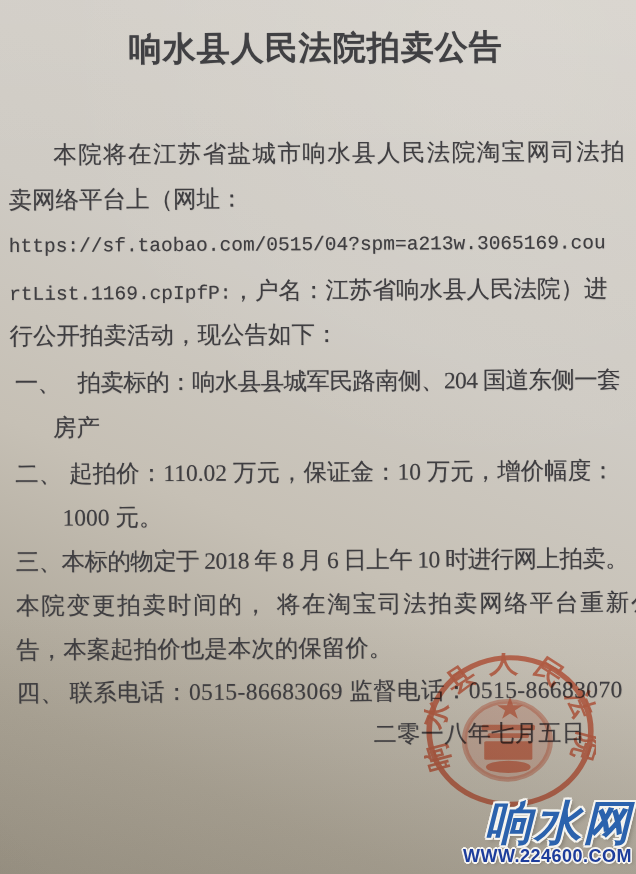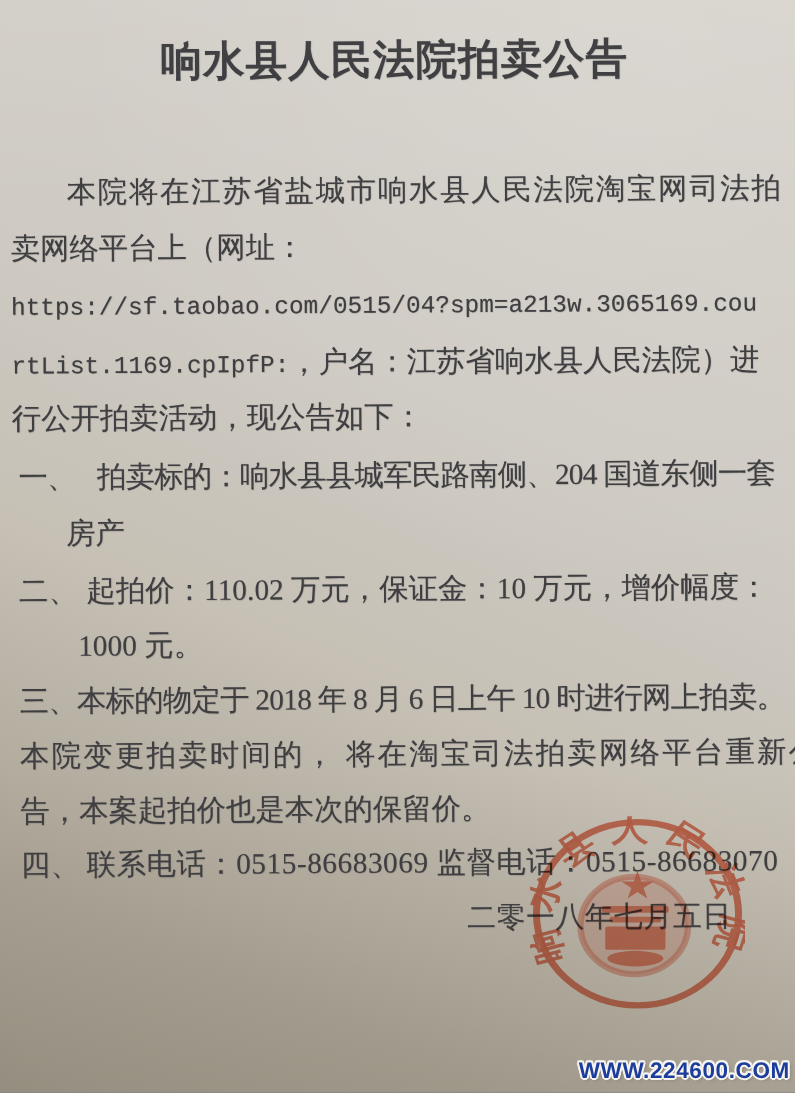--- a/index.html
+++ b/index.html
@@ -136,16 +136,17 @@
       <polygon class="shape" points="100,56 103.5,66.9 115,66.9 105.7,73.6 109.2,84.4 100,77.7 90.8,84.4 94.3,73.6 85,66.9 96.5,66.9"></polygon>
       <rect class="shape" x="67" y="92" width="62" height="7" rx="2"></rect>
       <rect class="shape" x="74" y="103" width="48" height="6" rx="2"></rect>
       <rect class="shape" x="70" y="113" width="56" height="24" rx="2"></rect>
       <ellipse class="shape" cx="98" cy="146" rx="26" ry="8"></ellipse>
     </g>
     <text class="seal-text"><textPath href="#sealArc" startOffset="50%" text-anchor="middle">响水县人民法院</textPath></text>
   </svg>
 
   <div class="watermark">
+    <div class="wm-name">响水网</div>
     <div class="wm-url">WWW.224600.COM</div>
   </div>
 
 </div>
 
 </body></html>

